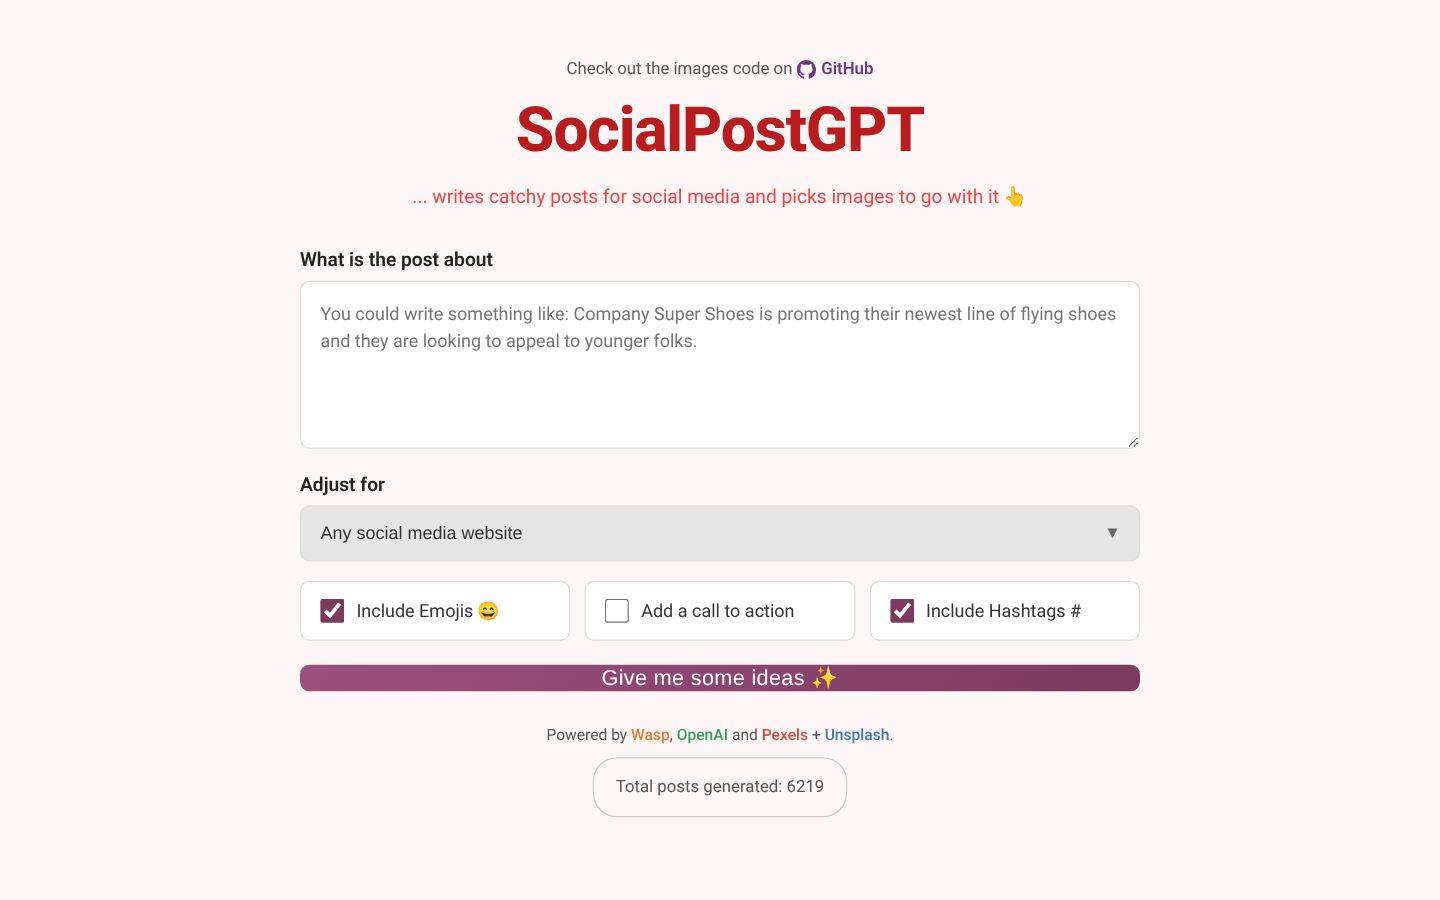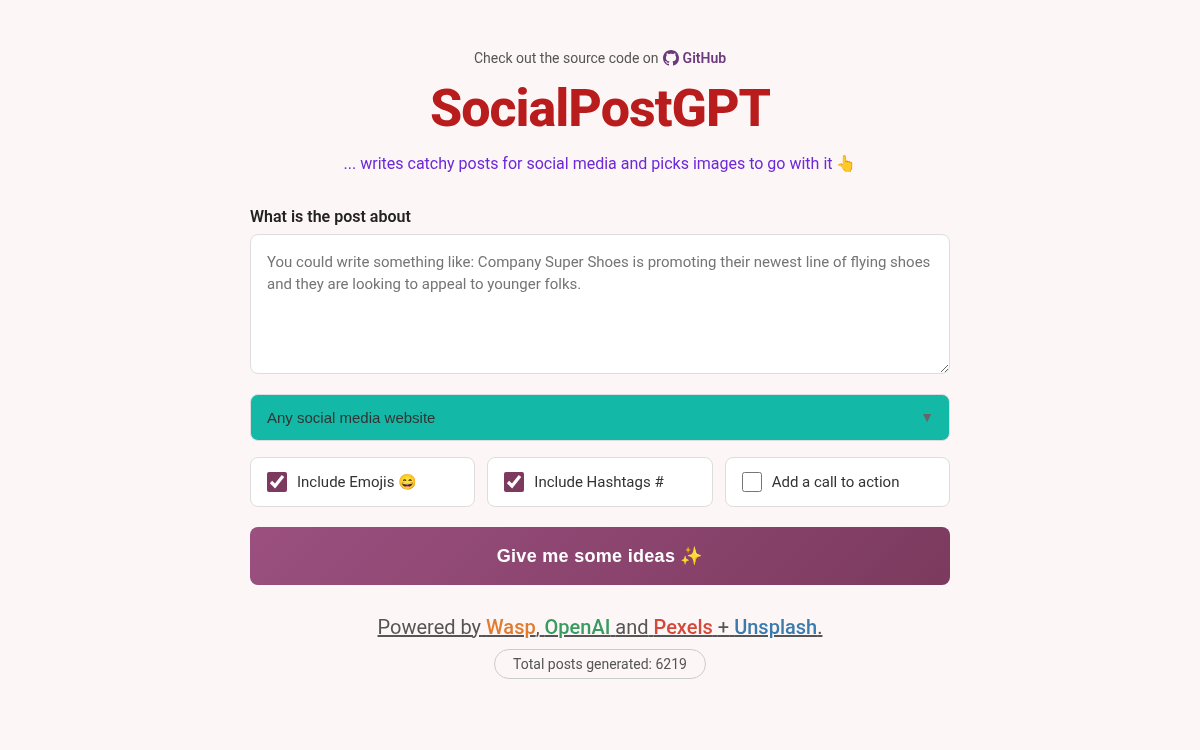--- a/index.html
+++ b/index.html
@@ -41,21 +41,21 @@
     h1.title {
       font-size: 52px;
       font-weight: 800;
       color: #b91c1c;
       margin-bottom: 12px;
       letter-spacing: -1px;
     }
 
     .subtitle {
       font-size: 16px;
-      color: #6d28d9;
+      color: #ef4444;
       text-align: right;
       line-height: 1.6;
       margin-bottom: 30px;
     }
 
     .main-form {
       width: 700px;
       display: flex;
       flex-direction: column;
       gap: 0;
@@ -95,21 +95,21 @@
       position: relative;
       margin-bottom: 16px;
     }
 
     .platform-select {
       width: 100%;
       padding: 14px 16px;
       font-size: 15px;
       border: 1px solid #ddd;
       border-radius: 8px;
-      background: #14b8a6;
+      background: #e5e5e5;
       appearance: none;
       -webkit-appearance: none;
       cursor: pointer;
       outline: none;
       color: #333;
     }
 
     .select-arrow {
       position: absolute;
       right: 16px;
@@ -142,109 +142,108 @@
     .checkbox-input {
       width: 20px;
       height: 20px;
       cursor: pointer;
       accent-color: #7c3a5e;
       flex-shrink: 0;
     }
 
     .submit-btn {
       width: 100%;
-      padding: 18px;
       background: linear-gradient(135deg, #9b5080, #7c3a5e);
       color: #fff;
       font-size: 18px;
-      font-weight: 700;
+      font-weight: 400;
       border: none;
       border-radius: 8px;
       cursor: pointer;
       letter-spacing: 0.3px;
       margin-bottom: 30px;
     }
 
     .powered-by {
-      font-size: 20px;
+      font-size: 13px;
       color: #555;
       text-align: center;
       margin-bottom: 10px;
-      text-decoration: underline;
     }
 
     .powered-by a {
       text-decoration: none;
       font-weight: 500;
     }
 
     .link-orange { color: #e07b30; }
     .link-green { color: #3a9b60; }
     .link-red { color: #d44a3a; }
     .link-blue { color: #3a7aad; }
 
     .total-badge {
       border: 1px solid #ccc;
       border-radius: 20px;
-      padding: 6px 18px;
+      padding: 16px 18px;
       font-size: 14px;
       color: #555;
       display: inline-block;
     }
   </style>
 </head>
 <body>
 
 <div class="top-link">
-  <span>Check out the source code on</span>
+  <span>Check out the images code on</span>
   <a href="#">
     <svg width="16" height="16" viewBox="0 0 16 16" fill="currentColor">
       <path d="M8 0C3.58 0 0 3.58 0 8c0 3.54 2.29 6.53 5.47 7.59.4.07.55-.17.55-.38 0-.19-.01-.82-.01-1.49-2.01.37-2.53-.49-2.69-.94-.09-.23-.48-.94-.82-1.13-.28-.15-.68-.52-.01-.53.63-.01 1.08.58 1.23.82.72 1.21 1.87.87 2.33.66.07-.52.28-.87.51-1.07-1.78-.2-3.64-.89-3.64-3.95 0-.87.31-1.59.82-2.15-.08-.2-.36-1.02.08-2.12 0 0 .67-.21 2.2.82.64-.18 1.32-.27 2-.27.68 0 1.36.09 2 .27 1.53-1.04 2.2-.82 2.2-.82.44 1.1.16 1.92.08 2.12.51.56.82 1.27.82 2.15 0 3.07-1.87 3.75-3.65 3.95.29.25.54.73.54 1.48 0 1.07-.01 1.93-.01 2.2 0 .21.15.46.55.38A8.013 8.013 0 0016 8c0-4.42-3.58-8-8-8z"></path>
     </svg>
     <span>GitHub</span>
   </a>
 </div>
 
 <h1 class="title">SocialPostGPT</h1>
 
 <div class="subtitle">
   <div>... writes catchy posts for social media and picks images to go with it 👆</div>
 </div>
 
 <div class="main-form">
 
   <div class="field-label">What is the post about</div>
 
   <textarea class="post-textarea" placeholder="You could write something like: Company Super Shoes is promoting their newest line of flying shoes and they are looking to appeal to younger folks." style=""></textarea>
 
+  <div class="adjust-label">Adjust for</div>
 
   <div class="select-wrapper">
     <select class="platform-select">
       <option>Any social media website</option>
       <option>Twitter</option>
       <option>Instagram</option>
       <option>Facebook</option>
       <option>LinkedIn</option>
       <option>TikTok</option>
     </select>
     <span class="select-arrow">▼</span>
   </div>
 
   <div class="checkboxes-row">
     <label class="checkbox-item">
       <input type="checkbox" class="checkbox-input" checked="" style="">
       <span>Include Emojis 😄</span>
     </label>
     <label class="checkbox-item">
+      <input type="checkbox" class="checkbox-input" style="">
+      <span>Add a call to action</span>
+    </label>
+    <label class="checkbox-item">
       <input type="checkbox" class="checkbox-input" checked="" style="">
       <span>Include Hashtags #</span>
-    </label>
-    <label class="checkbox-item">
-      <input type="checkbox" class="checkbox-input" style="">
-      <span>Add a call to action</span>
     </label>
   </div>
 
   <button class="submit-btn">Give me some ideas ✨</button>
 
 </div>
 
 <div class="powered-by">
   <span>Powered by</span>
   <a href="#" class="link-orange">

